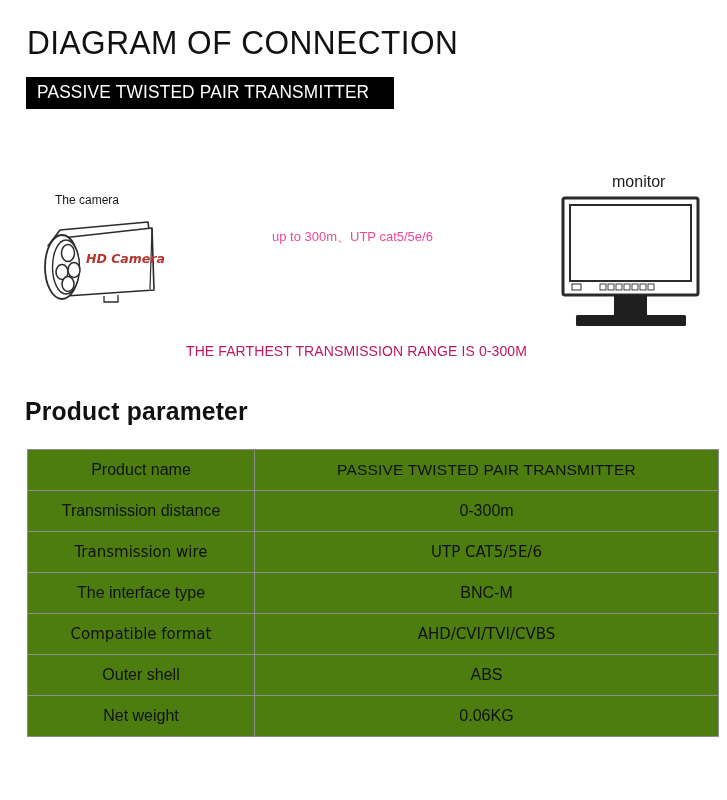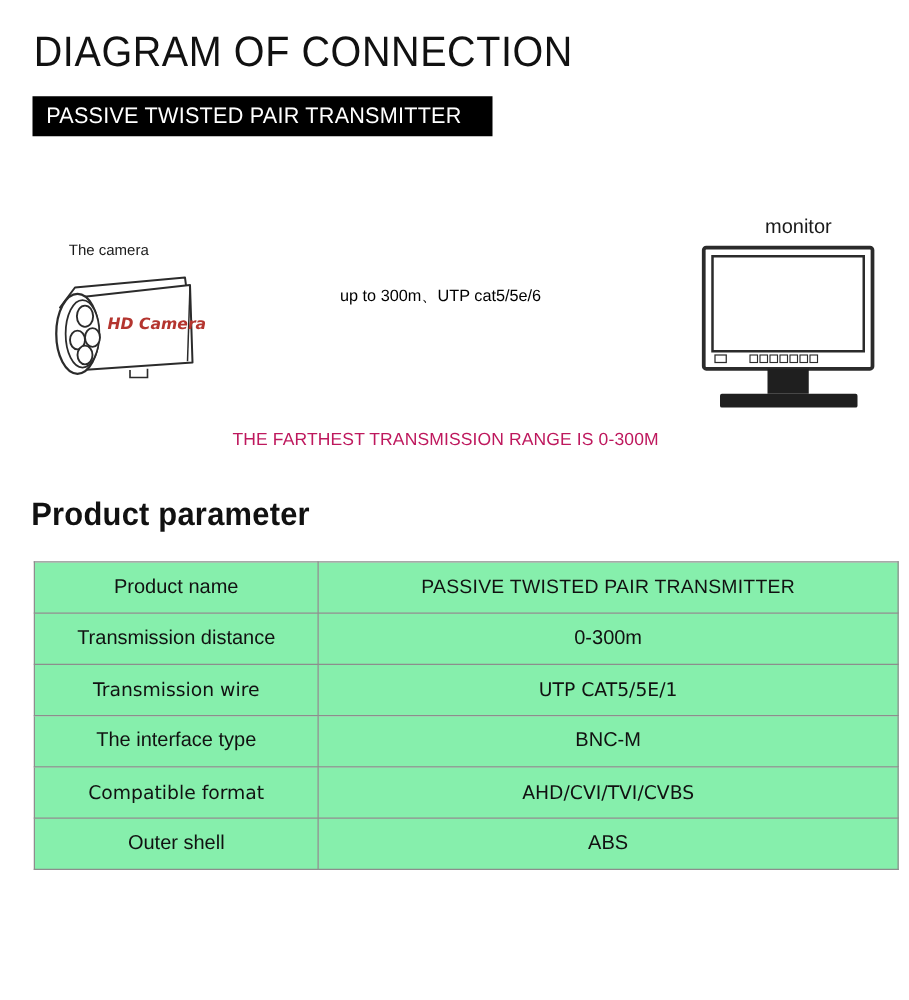--- a/index.html
+++ b/index.html
@@ -37,21 +37,21 @@
   .label-camera{
     position:absolute;left:55px;top:191px;
     font-size:12px;line-height:19px;color:#1a1a1a;white-space:nowrap;
   }
   .label-monitor{
     position:absolute;left:612px;top:172px;
     font-size:16px;line-height:19px;color:#1a1a1a;white-space:nowrap;
   }
   .label-cable{
     position:absolute;left:272px;top:229px;
-    font-size:13px;line-height:16px;color:#000000;white-space:nowrap;
+    font-size:13px;line-height:16px;color:#ec4899;white-space:nowrap;
   }
   .label-range{
     position:absolute;left:186px;top:323px;
     font-size:14px;line-height:17px;color:#be185d;white-space:nowrap;
     letter-spacing:.1px;
     margin-top:20px;
   }
 
   
   .section-title{
@@ -68,21 +68,21 @@
     table-layout:fixed;
   }
   .spec-table td{
     border:1px solid #8d8d8d;
     height:40px;
     text-align:center;
     vertical-align:middle;
     font-size:16px;
     color:#111;
     padding:0 4px;
-    background:#86efac;
+    background:#4d7c0f;
     white-space:nowrap;
   }
   .spec-table td.k{width:218px;}
   .spec-table td.v{width:455px;}
   .spec-table tr.r0 td.v{font-size:15.5px;letter-spacing:.2px;}
   .spec-table tr.r2 td,
   .spec-table tr.r4 td,
   .spec-table tr.r5 td{font-family:"DejaVu Sans","Liberation Sans",sans-serif;font-size:15px;}
 </style>
 </head>
@@ -210,28 +210,32 @@
     <tr class="r0">
       <td class="k">Product name</td>
       <td class="v">PASSIVE TWISTED PAIR TRANSMITTER</td>
     </tr>
     <tr class="r1">
       <td class="k">Transmission distance</td>
       <td class="v">0-300m</td>
     </tr>
     <tr class="r2">
       <td class="k">Transmission wire</td>
-      <td class="v">UTP CAT5/5E/1</td>
+      <td class="v">UTP CAT5/5E/6</td>
     </tr>
     <tr class="r3">
       <td class="k">The interface type</td>
       <td class="v">BNC-M</td>
     </tr>
     <tr class="r4">
       <td class="k">Compatible format</td>
       <td class="v">AHD/CVI/TVI/CVBS</td>
     </tr>
     <tr class="r6">
       <td class="k">Outer shell</td>
       <td class="v">ABS</td>
     </tr>
+    <tr class="r7">
+      <td class="k">Net weight</td>
+      <td class="v">0.06KG</td>
+    </tr>
   </tbody>
 </table>
 
 </body></html>

